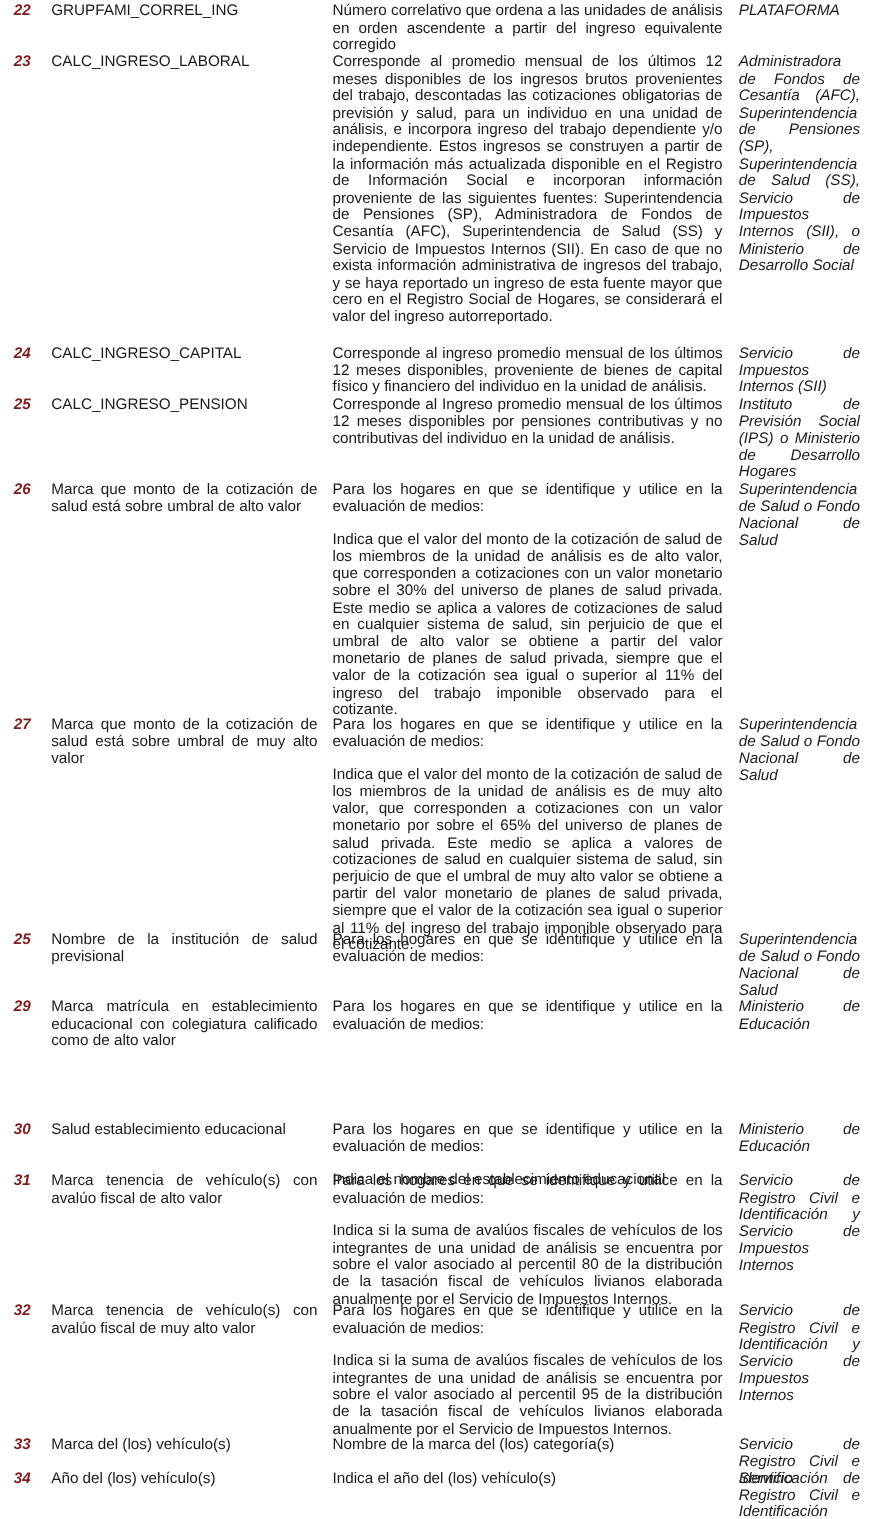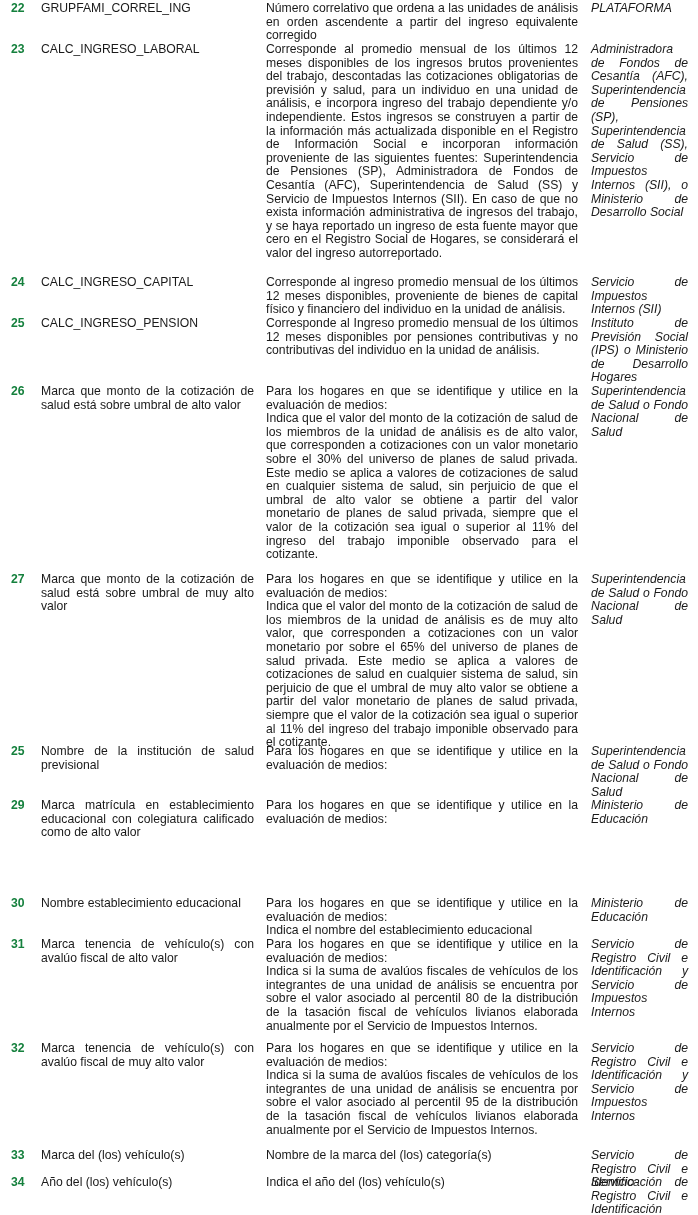--- a/index.html
+++ b/index.html
@@ -26,21 +26,22 @@
   .row {
     position: absolute;
     left: 0;
     width: 698px;
   }
   .num {
     position: absolute;
     left: 11px;
     width: 22px;
     font-weight: bold;
-    color: #15803d;
+    color: #7f1d1d;
+    font-style: italic;
   }
   .var {
     position: absolute;
     left: 41px;
     width: 213px;
     text-align: justify;
   }
   .desc {
     position: absolute;
     left: 266px;
@@ -48,21 +49,21 @@
     text-align: justify;
   }
   .src {
     position: absolute;
     left: 591px;
     width: 97px;
     text-align: justify;
     font-style: italic;
   }
   .para { display: block; }
-  .para + .para { margin-top: 0; }
+  .para + .para { margin-top: 13px; }
   .desc .para:last-child, .src .para:last-child, .var .para:last-child {
     text-align-last: left;
   }
   .desc .para, .src .para, .var .para { text-align-last: left; }
 </style>
 </head>
 <body>
 
 <div id="doc">
 
@@ -135,21 +136,21 @@
     <div class="num">29</div>
     <div class="var">Marca matrícula en establecimiento educacional con colegiatura calificado como de alto valor</div>
     <div class="desc">
       <span class="para">Para los hogares en que se identifique y utilice en la evaluación de medios:</span>
     </div>
     <div class="src">Ministerio de Educación</div>
   </div>
 
   <div class="row" style="top:895px;">
     <div class="num">30</div>
-    <div class="var">Nombre establecimiento educacional</div>
+    <div class="var">Salud establecimiento educacional</div>
     <div class="desc">
       <span class="para">Para los hogares en que se identifique y utilice en la evaluación de medios:</span>
       <span class="para">Indica el nombre del establecimiento educacional</span>
     </div>
     <div class="src">Ministerio de Educación</div>
   </div>
 
   <div class="row" style="top:936px;">
     <div class="num">31</div>
     <div class="var">Marca tenencia de vehículo(s) con avalúo fiscal de alto valor</div>

